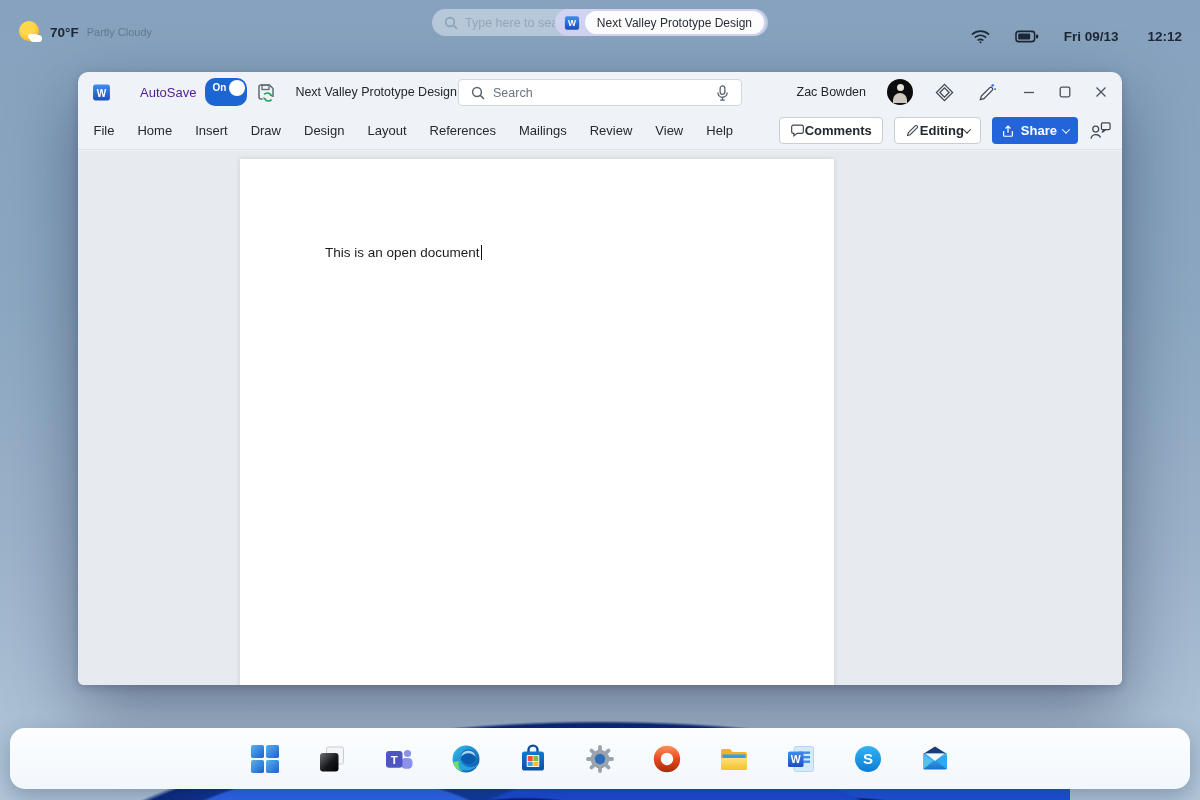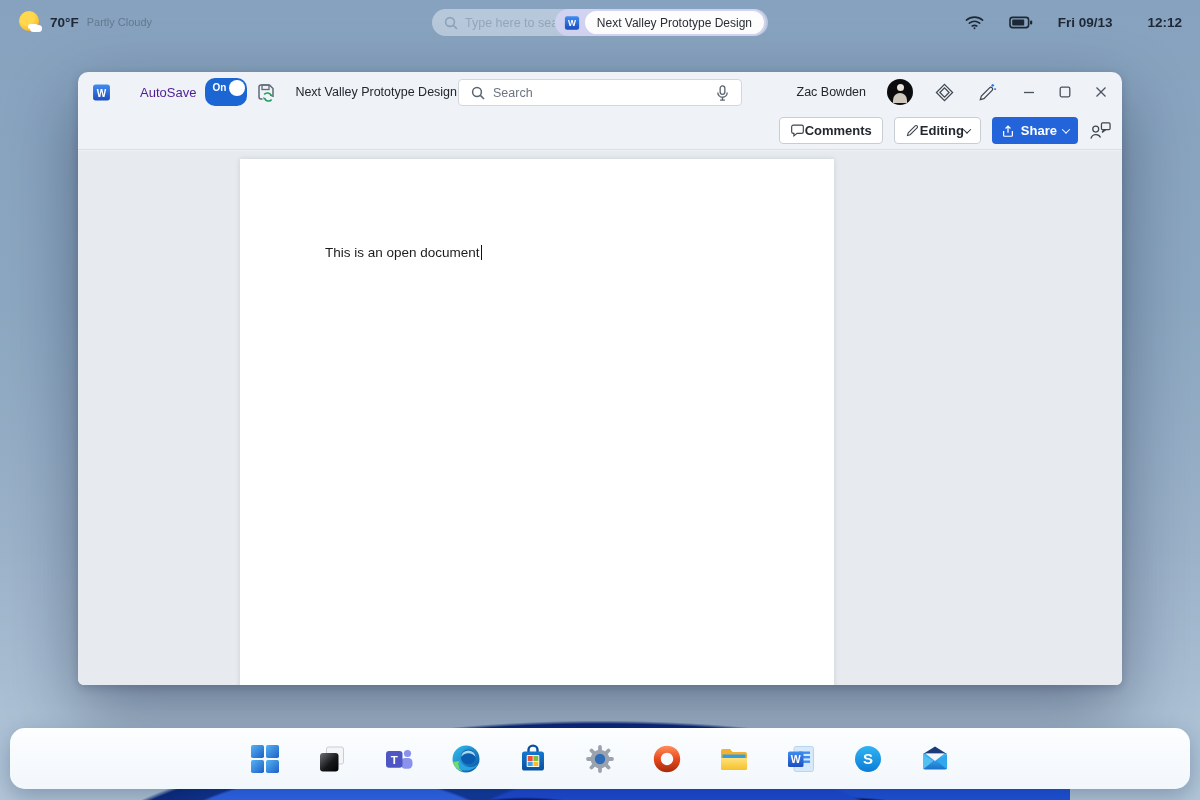--- a/index.html
+++ b/index.html
@@ -14,21 +14,21 @@
       radial-gradient(48% 125% at 22% 142%, #2e66ee 0 44%, rgba(0,0,0,0) 45%),
       radial-gradient(42% 120% at 42% 150%, #0a1e78 0 42%, rgba(0,0,0,0) 43%),
       radial-gradient(55% 135% at 58% 148%, #1d4ad6 0 50%, rgba(0,0,0,0) 51%),
       radial-gradient(40% 110% at 76% 150%, #071a5e 0 46%, rgba(0,0,0,0) 47%),
       radial-gradient(62% 150% at 88% 165%, #1f52dc 0 52%, rgba(0,0,0,0) 53%),
       radial-gradient(95% 175% at 50% 175%, #123a9e 0 58%, #0c2a80 66%, rgba(0,0,0,0) 67%);
   }
 
   
   .topbar { position:absolute; top:0; left:0; right:0; height:44px;
-    display:flex; align-items:center; padding:0 18px; }
+    display:flex; align-items:flex-end; padding:0 18px; }
   .weather { display:flex; align-items:center; gap:8px; }
   .weather .temp { font-size:13.5px; font-weight:700; color:#1d2834; }
   .weather .cond { font-size:11px; color:#64798f; }
   .sun-icon { width:24px; height:24px; position:relative; }
   .sun-icon .sun { position:absolute; left:1px; top:1px; width:20px; height:20px; border-radius:50%;
     background:radial-gradient(circle at 38% 32%, #ffd84d 0 40%, #ffa200 100%); }
   .sun-icon .cloud { position:absolute; right:0; bottom:2px; width:12px; height:7px; border-radius:6px;
     background:#fff; box-shadow:-3px -2px 0 -1px #fff; }
 
   .top-search { position:absolute; left:50%; top:9px; transform:translateX(-50%);
@@ -36,21 +36,21 @@
     background:rgba(250,253,255,0.42); display:flex; align-items:center; padding:0 2px 0 12px; }
   .top-search input { flex:1; min-width:0; background:transparent; border:none; outline:none;
     font-size:12.5px; color:#2a3a4c; padding-left:7px; }
   .top-search input::placeholder { color:#92a7bc; }
   .active-segment { display:flex; align-items:center; gap:5px; height:27px;
     background:#d2d3f1; border-radius:14px; padding:0 2px 0 9px; }
   .app-pill { background:#fdfdfe; border-radius:12px; height:23px; padding:0 12px;
     display:flex; align-items:center; font-size:12px; color:#2a2f36; white-space:nowrap; }
   .status-tray { margin-left:auto; display:flex; align-items:center; gap:25px;
     font-size:13.5px; font-weight:700; color:#1d2834; }
-  .status-tray .time { margin-left:10px; }
+  .status-tray .time { margin-left:4px; }
 
   
   .window { position:absolute; left:78px; top:72px; width:1044px; height:613px;
     background:#eff2f6; border-radius:10px 10px 6px 6px;
     box-shadow:0 28px 70px rgba(8,18,48,.40), 0 3px 10px rgba(8,18,48,.18); }
   .titlebar { height:40px; display:flex; align-items:center; padding:0 14px; position:relative; }
   .tb-left { display:flex; align-items:center; gap:9px; }
   .autosave-label { font-size:13px; color:#4c1d95; margin-left:20px; }
   .toggle { width:42px; height:28px; border-radius:10px; background:#1b66d3; position:relative; cursor:pointer; }
   .toggle .on { position:absolute; left:7px; top:3.5px; font-size:10px; font-weight:700; color:#fff; }
@@ -276,20 +276,33 @@
           <svg width="12" height="12" viewBox="0 0 12 12" stroke="#4a525c" stroke-width="1.3">
               <line x1="1.5" y1="1.5" x2="10.5" y2="10.5"></line>
               <line x1="10.5" y1="1.5" x2="1.5" y2="10.5"></line>
             </svg>
         </span>
       </div>
     </div>
   </div>
 
   <div class="ribbonbar">
+    <div class="tabs">
+      <span class="tab">File</span>
+      <span class="tab">Home</span>
+      <span class="tab">Insert</span>
+      <span class="tab">Draw</span>
+      <span class="tab">Design</span>
+      <span class="tab">Layout</span>
+      <span class="tab">References</span>
+      <span class="tab">Mailings</span>
+      <span class="tab">Review</span>
+      <span class="tab">View</span>
+      <span class="tab">Help</span>
+    </div>
     <div class="ribbon-right">
       <button class="btn-outline">
         <span class="icon-inline">
           <svg width="15" height="15" viewBox="0 0 18 18" fill="none" stroke="#3e4650" stroke-width="1.4">
               <path d="M2,4.5 a2,2 0 0,1 2-2 h10 a2,2 0 0,1 2,2 v6 a2,2 0 0,1 -2,2 H8.5 l-3.8,3 v-3 H4 a2,2 0 0,1 -2-2 Z"></path>
             </svg>
         </span>
         <span>Comments</span>
       </button>
       <button class="btn-outline">

